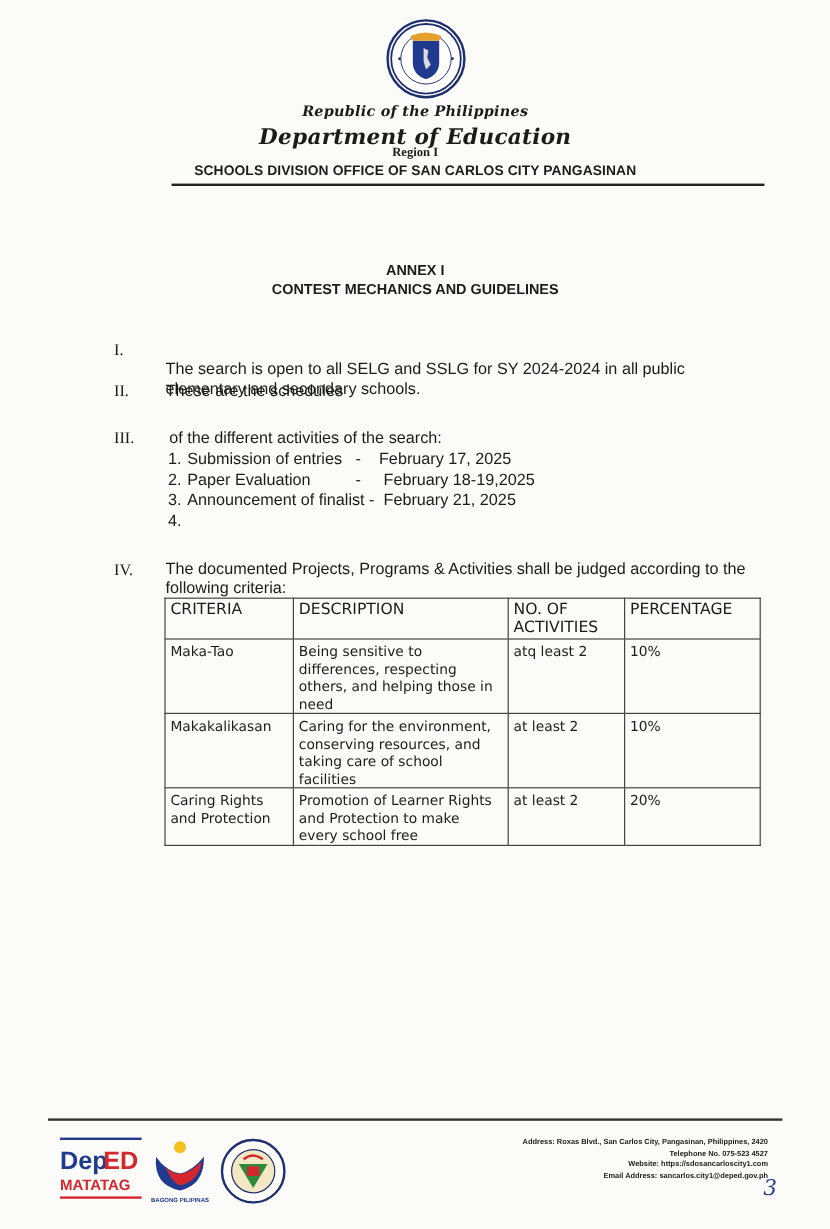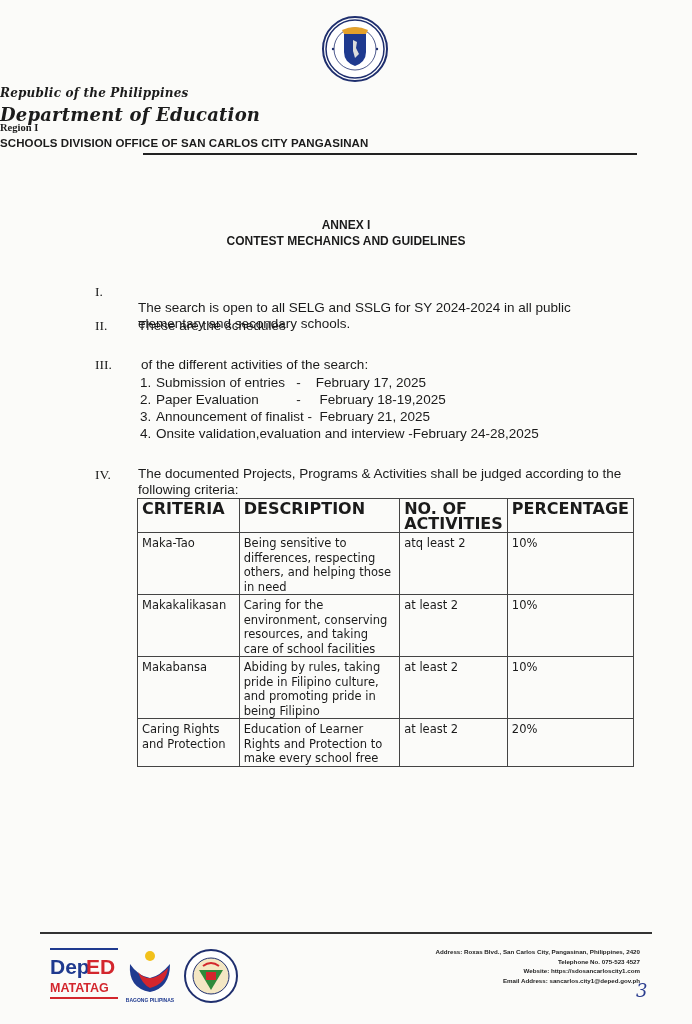--- a/index.html
+++ b/index.html
@@ -10,21 +10,21 @@
     color: #1b1b1b;
     position: relative;
   }
   .seal {
     position: absolute; left: 322px; top: 16px; width: 66px; height: 66px;
     border-radius: 50%; background: #fff; border: 2px solid #1f2f6e;
     box-sizing: border-box;
   }
   .seal svg { display: block; }
   .hdr-line {
-    position: absolute; left: 0; width: 692px; text-align: left;
+    position: absolute; left: 0; width: 692px; text-align: center;
     font-family: "DejaVu Serif", serif; font-weight: bold;
   }
   .hdr-rep { top: 86px; font-size: 12px; font-style: italic; letter-spacing: 0.2px; }
   .hdr-dep { top: 104px; font-size: 18px; font-style: italic; letter-spacing: 0.2px; }
   .hdr-reg { top: 122px; font-size: 10.5px; font-family: "Liberation Serif", serif; }
   .hdr-sdo {
     top: 137px; font-size: 11.5px; font-family: "Liberation Sans", sans-serif;
     font-weight: bold; letter-spacing: 0.1px;
   }
   .hdr-rule {
@@ -51,21 +51,21 @@
 
   table.criteria {
     position: absolute; left: 137px; top: 498px; width: 497px;
     border-collapse: collapse;
     font-family: "DejaVu Sans", sans-serif; font-size: 11.5px; line-height: 14.5px;
   }
   table.criteria th, table.criteria td {
     border: 1.5px solid #444; vertical-align: top; text-align: left;
     padding: 3px 4px 0 4px;
   }
-  table.criteria th { font-weight: bold; font-size: 16px; }
+  table.criteria th { font-weight: normal; font-size: 13px; }
   .c1 { width: 98px; } .c2 { width: 170px; } .c3 { width: 88px; } .c4 { width: 104px; }
 
   .foot-rule {
     position: absolute; left: 40px; top: 932px; width: 612px; border-top: 2px solid #333;
   }
   .logo { position: absolute; }
   .addr {
     position: absolute; right: 52px; top: 947px; text-align: right;
     font-family: "Liberation Sans", sans-serif; font-size: 6.2px; font-weight: bold; line-height: 9.5px;
     color: #222;
@@ -115,21 +115,20 @@
   <div class="sched-row">
     <span class="sched-num">2.</span>
     <span class="sched-act">Paper Evaluation          -     February 18-19,2025</span>
   </div>
   <div class="sched-row">
     <span class="sched-num">3.</span>
     <span class="sched-act">Announcement of finalist -  February 21, 2025</span>
   </div>
   <div class="sched-row">
     <span class="sched-num">4.</span>
-    <span class="sched-act">Onsite validation,evaluation and interview -February 24-28,2025</span>
   </div>
 </div>
 
 <div class="roman" style="top:467px">IV.</div>
 <div class="para body-text" style="top:466px; width:500px">The documented Projects, Programs &amp; Activities shall be judged according to the following criteria:</div>
 
 <table class="criteria">
   <thead>
     <tr>
       <th class="c1" style="height:30px">CRITERIA</th>
@@ -145,28 +144,22 @@
       <td>atq least 2</td>
       <td>10%</td>
     </tr>
     <tr>
       <td>Makakalikasan</td>
       <td>Caring for the environment, conserving resources, and taking care of school facilities</td>
       <td>at least 2</td>
       <td>10%</td>
     </tr>
     <tr>
-      <td>Makabansa</td>
-      <td>Abiding by rules, taking pride in Filipino culture, and promoting pride in being Filipino</td>
-      <td>at least 2</td>
-      <td>10%</td>
-    </tr>
-    <tr>
       <td>Caring Rights and Protection</td>
-      <td>Education of Learner Rights and Protection to make every school free</td>
+      <td>Promotion of Learner Rights and Protection to make every school free</td>
       <td>at least 2</td>
       <td>20%</td>
     </tr>
   </tbody>
 </table>
 
 <div class="foot-rule"></div>
 
 <div class="logo" style="left:48px; top:946px; width:74px; height:60px">
   <svg width="74" height="60" viewBox="0 0 74 60">

